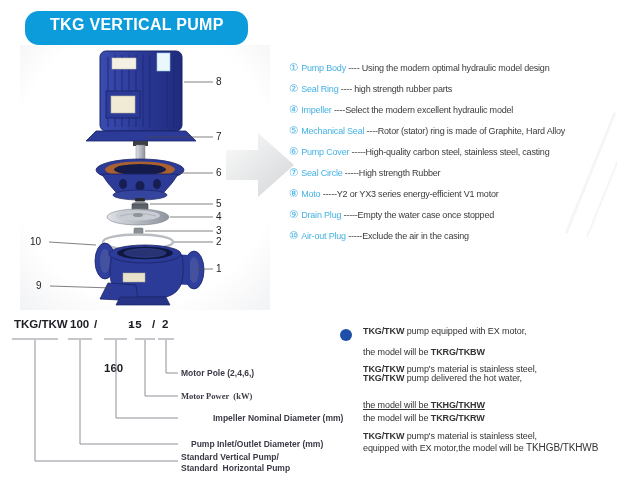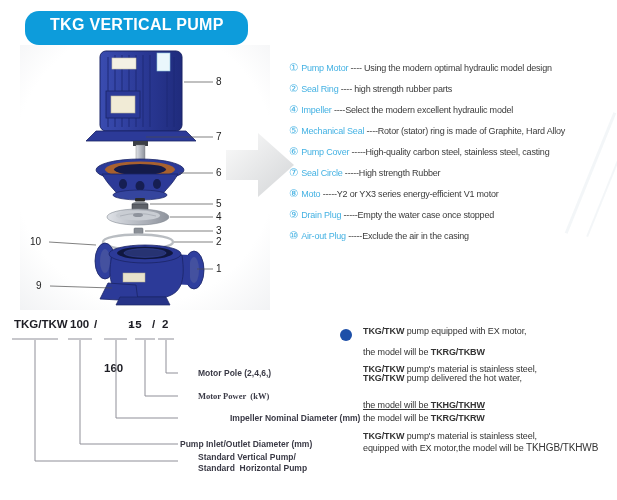--- a/index.html
+++ b/index.html
@@ -15,21 +15,21 @@
   
   .plist{position:absolute;left:289px;top:57px;width:326px;}
   .prow{height:21px;line-height:21px;white-space:nowrap;font-size:9px;letter-spacing:-0.2px;color:#3b3b3b;}
   .cnum{color:#45b2e3;font-size:10.5px;margin-right:3px;vertical-align:-0.5px;}
   .pname{color:#45b2e3;}
   
   .mcode{position:absolute;left:0;top:318px;height:16px;width:320px;}
   .mseg{position:absolute;top:0;font-size:11.5px;font-weight:bold;color:#1d1d24;white-space:pre;}
   .bk-svg{position:absolute;left:0;top:315px;width:320px;height:185px;}
   .bklabel{position:absolute;transform:translateY(-50%);font-size:8.5px;font-weight:bold;
-           color:#3a3a46;white-space:pre;line-height:11px;margin-left:17px;}
+           color:#3a3a46;white-space:pre;line-height:11px;}
   
   .bullet{position:absolute;left:340px;top:329px;width:12px;height:12px;border-radius:50%;}
   .nline{position:absolute;left:363px;font-size:9px;color:#333;white-space:nowrap;letter-spacing:-0.1px;}
   .nb{font-weight:bold;}
   .nbig{font-weight:normal;font-size:10px;}
   
   .wm{position:absolute;background:#e9eef3;opacity:.55;transform:rotate(22deg);}
 </style>
 </head>
 <body>
@@ -161,21 +161,21 @@
     <defs>
       <linearGradient id="agrad" x1="0" y1="0" x2="1" y2="1">
         <stop offset="0" stop-color="#fbfbfb"></stop>
           <stop offset="1" stop-color="#d3d5d7"></stop>
       </linearGradient>
     </defs>
     <polygon points="0,19 32,19 32,2 68,34 32,66 32,49 0,49" fill="url(#agrad)"></polygon>
   </svg>
 
   <div class="plist">
-      <div class="prow"><span class="cnum">①</span><span class="pname">Pump Motor</span><span> ---- Using the modern optimal hydraulic model design</span></div>
+      <div class="prow"><span class="cnum">①</span><span class="pname">Pump Body</span><span> ---- Using the modern optimal hydraulic model design</span></div>
       <div class="prow"><span class="cnum">②</span><span class="pname">Seal Ring</span><span> ---- high strength rubber parts</span></div>
       <div class="prow"><span class="cnum">④</span><span class="pname">Impeller</span><span> ----Select the modern excellent hydraulic model</span></div>
       <div class="prow"><span class="cnum">⑤</span><span class="pname">Mechanical Seal</span><span> ----Rotor (stator) ring is made of Graphite, Hard Alloy</span></div>
       <div class="prow"><span class="cnum">⑥</span><span class="pname">Pump Cover</span><span> -----High-quality carbon steel, stainless steel, casting</span></div>
       <div class="prow"><span class="cnum">⑦</span><span class="pname">Seal Circle</span><span> -----High strength Rubber</span></div>
       <div class="prow"><span class="cnum">⑧</span><span class="pname">Moto</span><span> -----Y2 or YX3 series energy-efficient V1 motor</span></div>
       <div class="prow"><span class="cnum">⑨</span><span class="pname">Drain Plug</span><span> -----Empty the water case once stopped</span></div>
       <div class="prow"><span class="cnum">⑩</span><span class="pname">Air-out Plug</span><span> -----Exclude the air in the casing</span></div>
     </div>
 
@@ -201,21 +201,21 @@
       <path d="M80 25 V129 H178"></path>
       <path d="M116 25 V103 H178"></path>
       <path d="M145 25 V81 H178"></path>
       <path d="M166 25 V58 H178"></path>
     </g>
   </svg>
   <div>
       <div class="bklabel" style="left: 181px; top: 373px;">Motor Pole (2,4,6,)</div>
       <div class="bklabel" style="left: 181px; top: 396px; font-family: Liberation Serif, serif;">Motor Power  (kW)</div>
       <div class="bklabel" style="left: 181px; top: 418px; padding-left: 32px;">Impeller Nominal Diameter (mm)</div>
-      <div class="bklabel" style="left: 163px; top: 444px;">Pump Inlet/Outlet Diameter (mm)</div>
+      <div class="bklabel" style="left: 191px; top: 444px;">Pump Inlet/Outlet Diameter (mm)</div>
       <div class="bklabel" style="left: 181px; top: 463px;">Standard Vertical Pump/
 Standard  Horizontal Pump</div>
     </div>
 
   <div class="bullet" style="background: rgb(29, 79, 168);"></div>
   <div>
       <div class="nline" style="top: 326px;"><span class="nb">TKG/TKW</span><span> pump equipped with EX motor,</span></div>
       <div class="nline" style="top: 347px;"><span>the model will be </span><span class="nb">TKRG/TKBW</span></div>
       <div class="nline" style="top: 364px;"><span class="nb">TKG/TKW</span><span> pump's material is stainless steel,</span></div>
       <div class="nline" style="top: 400px; text-decoration: underline;"><span>the model will be </span><span class="nb">TKHG/TKHW</span></div>

